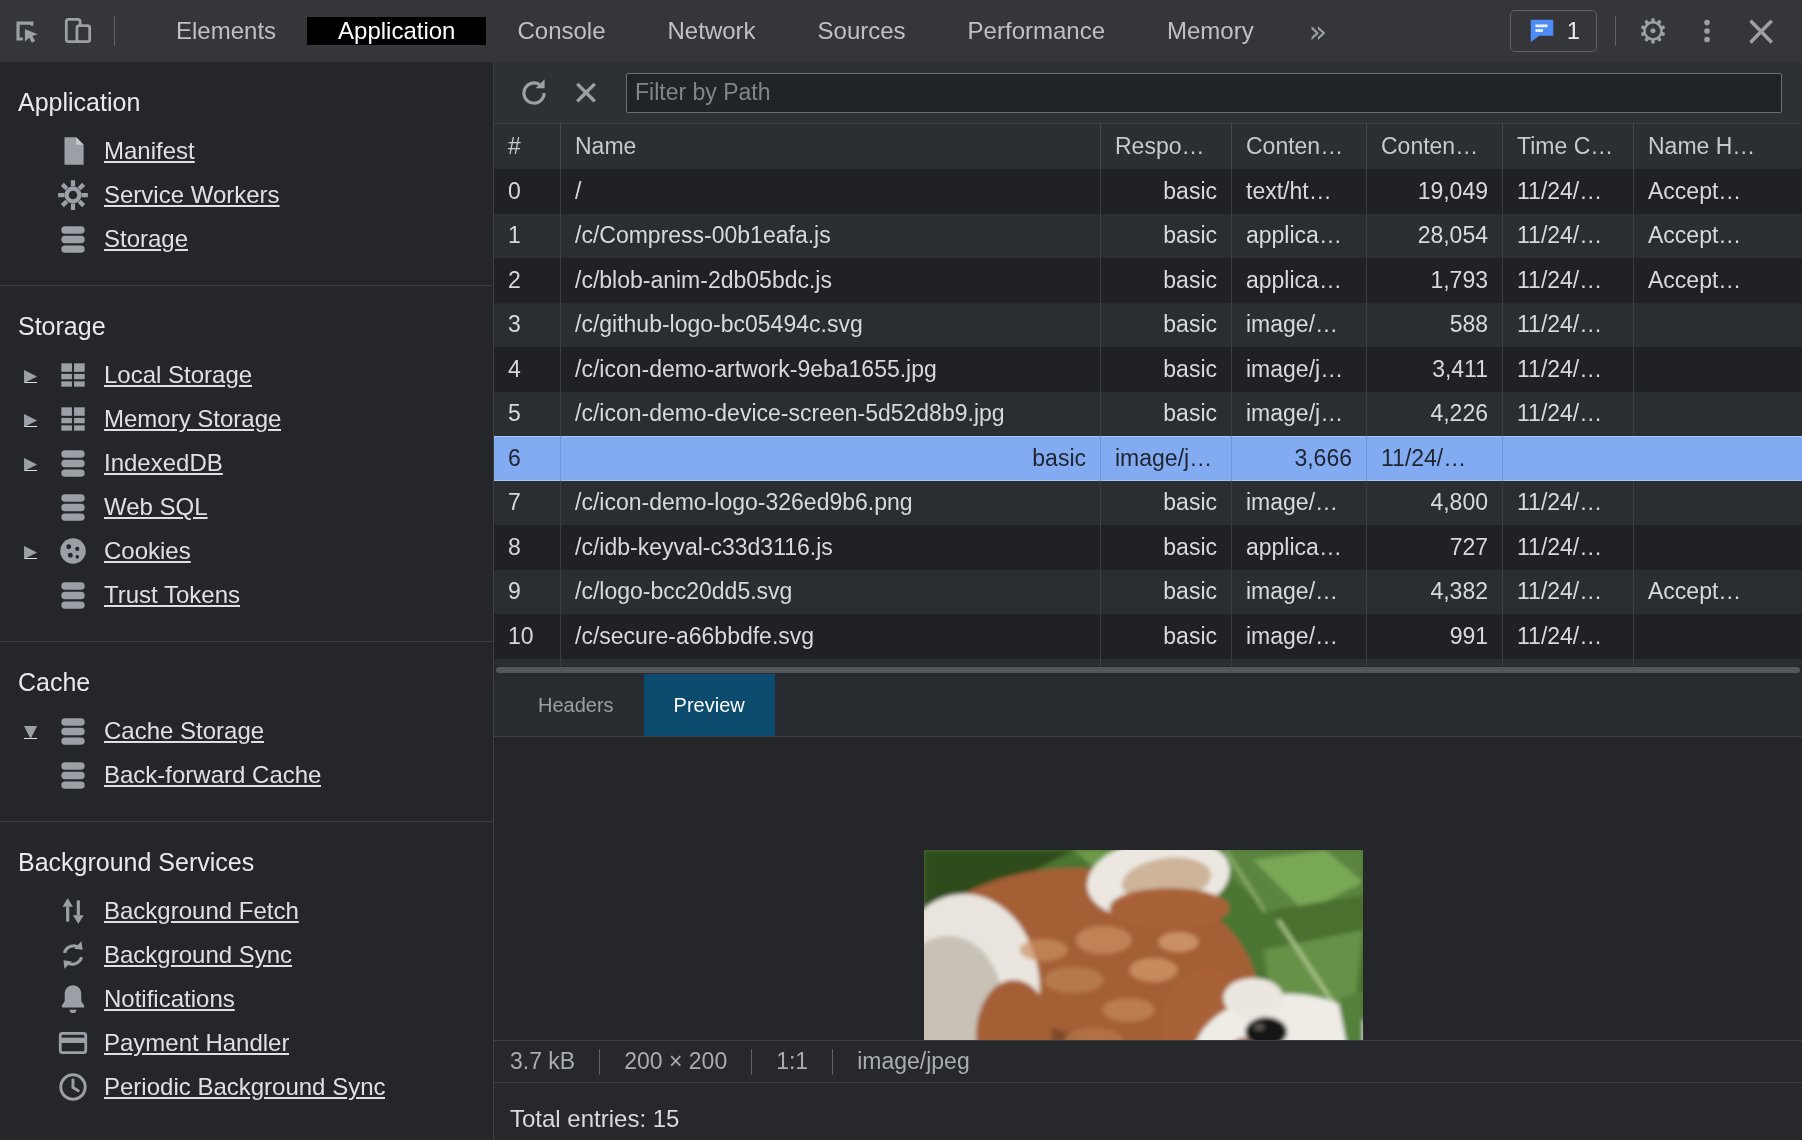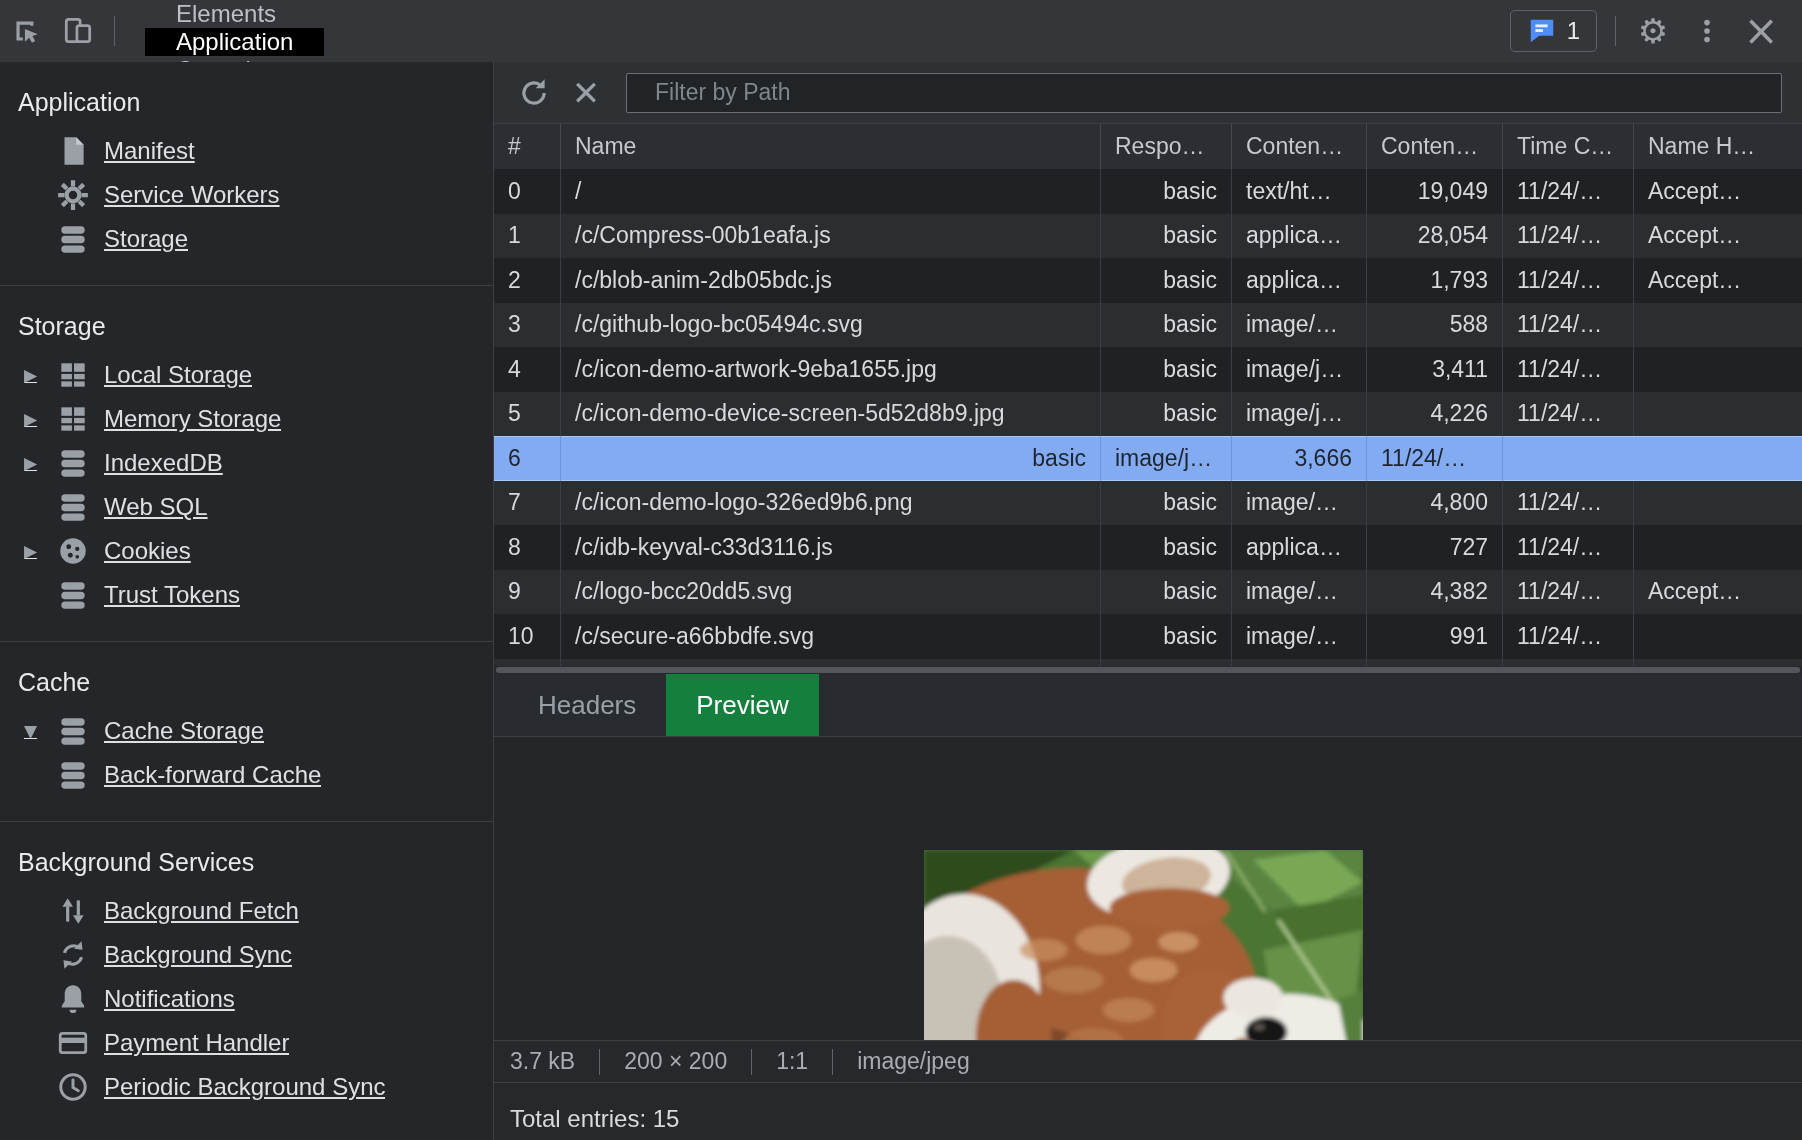--- a/index.html
+++ b/index.html
@@ -6,21 +6,21 @@
   html, body { width: 1802px; height: 1140px; overflow: hidden; background: #202124; }
   body { font-family: "Liberation Sans", "DejaVu Sans", sans-serif; color: #dadce0; }
   .devtools { position: relative; width: 1802px; height: 1140px; background: #242629; overflow: hidden; }
 
   
   .topbar { position: absolute; top: 0; left: 0; right: 0; height: 62px; background: #35363a;
             display: flex; align-items: stretch; }
   .topbar-left { display: flex; align-items: stretch; flex: 1; }
   .tool-btn { display: flex; align-items: center; justify-content: center; width: 52px; color: #9aa0a6; }
   .vdiv { width: 1px; height: 30px; background: #5f6368; align-self: center; margin: 0 10px; }
-  .tabs { display: flex; align-items: flex-start; margin-left: 20px; flex-direction: column; }
+  .tabs { display: flex; align-items: center; margin-left: 20px; }
   .tab { display: flex; align-items: center; padding: 0 31px; font-size: 24px; color: #bdc1c6; cursor: default; }
   .tab.active { background: #000; color: #ffffff; }
   .more-tabs { display: flex; align-items: center; padding: 0 24px; font-size: 30px; color: #9aa0a6;
                font-family: "DejaVu Sans", sans-serif; }
   .topbar-right { display: flex; align-items: center; padding-right: 14px; }
   .issues-btn { display: flex; align-items: center; gap: 10px; border: 1px solid #5f6368; border-radius: 5px;
                 padding: 5px 16px; margin-right: 8px; }
   .issues-count { font-size: 24px; color: #e8eaed; }
   .glyph-btn { font-family: "DejaVu Sans", sans-serif; font-size: 34px; color: #9aa0a6; width: 54px;
                text-align: center; }
@@ -41,21 +41,21 @@
   .item.selected { background: #4b4f54; color: #e9ebee; }
 
   
   .main { position: absolute; left: 494px; top: 62px; right: 0; bottom: 0; background: #242629; }
 
   .toolbar { position: absolute; top: 0; left: 0; right: 0; height: 62px; background: #2e3134;
              border-bottom: 1px solid #3c4043; display: flex; align-items: center; padding: 0 20px 0 14px; }
   .toolbar .tbtn { width: 52px; display: flex; align-items: center; justify-content: center; color: #9aa0a6; }
   .clear-glyph { font-family: "DejaVu Sans", sans-serif; font-size: 34px; color: #9aa0a6; }
   .filter-input { flex: 1; height: 40px; margin-left: 14px; background: #212427; border: 1px solid #6b6f74;
-                  border-radius: 2px; color: #e8eaed; font-size: 23px; padding: 0 28px;
+                  border-radius: 2px; color: #e8eaed; font-size: 23px; padding: 0 8px;
                   font-family: "Liberation Sans", sans-serif; }
   .filter-input::placeholder { color: #80868b; }
 
   .grid-cols { display: grid; grid-template-columns: 67px 540px 131px 135px 136px 131px 1fr; }
   .grid-header { position: absolute; top: 62px; left: 0; right: 0; height: 45px; background: #2b2e32;
                  font-size: 23px; color: #c7cacd; }
   .grid-header .hcell { display: flex; align-items: center; padding: 0 14px; border-right: 1px solid #45484c;
                         white-space: nowrap; overflow: hidden; }
   .grid-header .hcell:last-child { border-right: none; }
 
@@ -72,22 +72,22 @@
   .row.selected .cell { border-right-color: #6d96dd; }
 
   .hscrollbar { position: absolute; top: 604px; left: 0; right: 0; height: 8px; background: #28292c; }
   .hscroll-thumb { position: absolute; left: 2px; right: 2px; top: 1px; height: 6px; background: #53565a;
                    border-radius: 3px; }
 
   
   .pane { position: absolute; top: 612px; left: 0; right: 0; bottom: 0; background: #242629; }
   .pane-tabs { position: absolute; top: 0; left: 0; right: 0; height: 63px; background: #282b2f;
                border-bottom: 1px solid #3c4043; display: flex; align-items: stretch; padding-left: 14px; }
-  .pane-tab { display: flex; align-items: center; padding: 0 30px; font-size: 26px; color: #9aa0a6; }
-  .pane-tab.active { background: #15803d; color: #ffffff; }
+  .pane-tab { display: flex; align-items: center; padding: 0 30px; font-size: 20px; color: #9aa0a6; }
+  .pane-tab.active { background: #0c4a6e; color: #ffffff; }
   .preview-area { position: absolute; top: 63px; left: 0; right: 0; height: 303px; background: #242629; }
   .preview-image { position: absolute; left: 430px; top: 113px; width: 439px; height: 240px; }
   .preview-image svg { display: block; width: 100%; height: 100%; }
 
   .status-bar { position: absolute; top: 366px; left: 0; right: 0; height: 42px; border-top: 1px solid #3c4043;
                 display: flex; align-items: center; padding-left: 16px; font-size: 23px; color: #a8adb2;
                 background: #26282b; }
   .sdiv { width: 1px; height: 26px; background: #5f6368; margin: 0 24px; }
   .total-bar { position: absolute; top: 408px; left: 0; right: 0; bottom: 0; border-top: 1px solid #3c4043;
                display: flex; align-items: center; padding: 14px 0 0 16px; font-size: 24px; color: #d8dadd;

